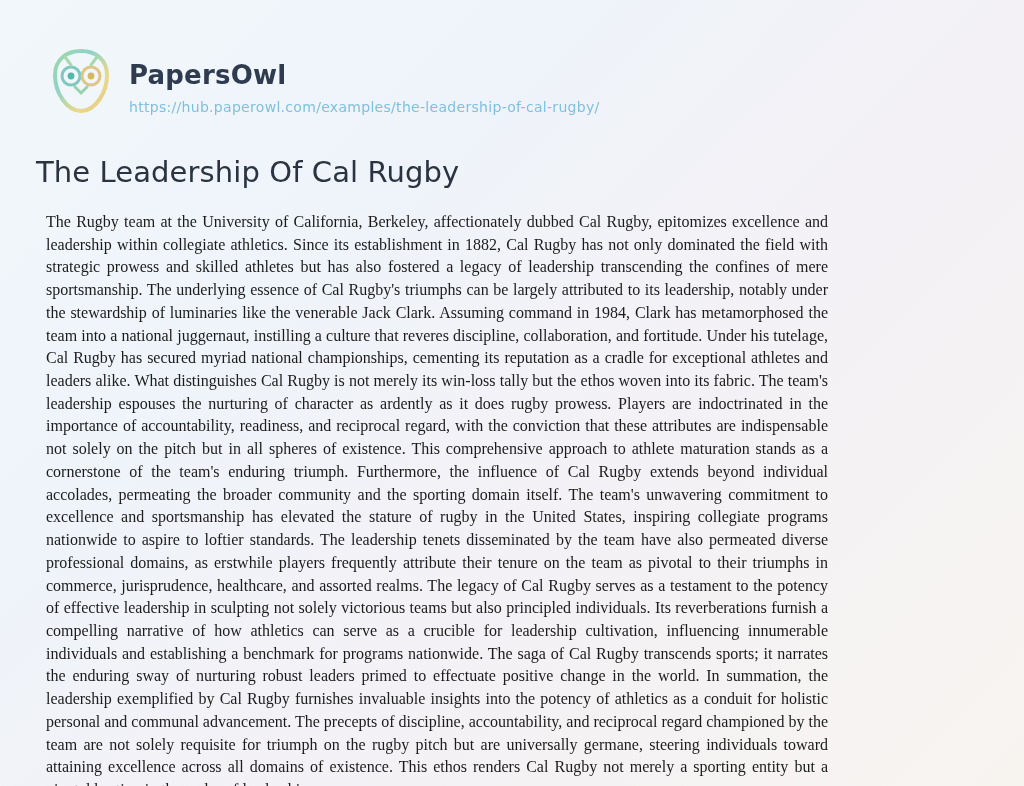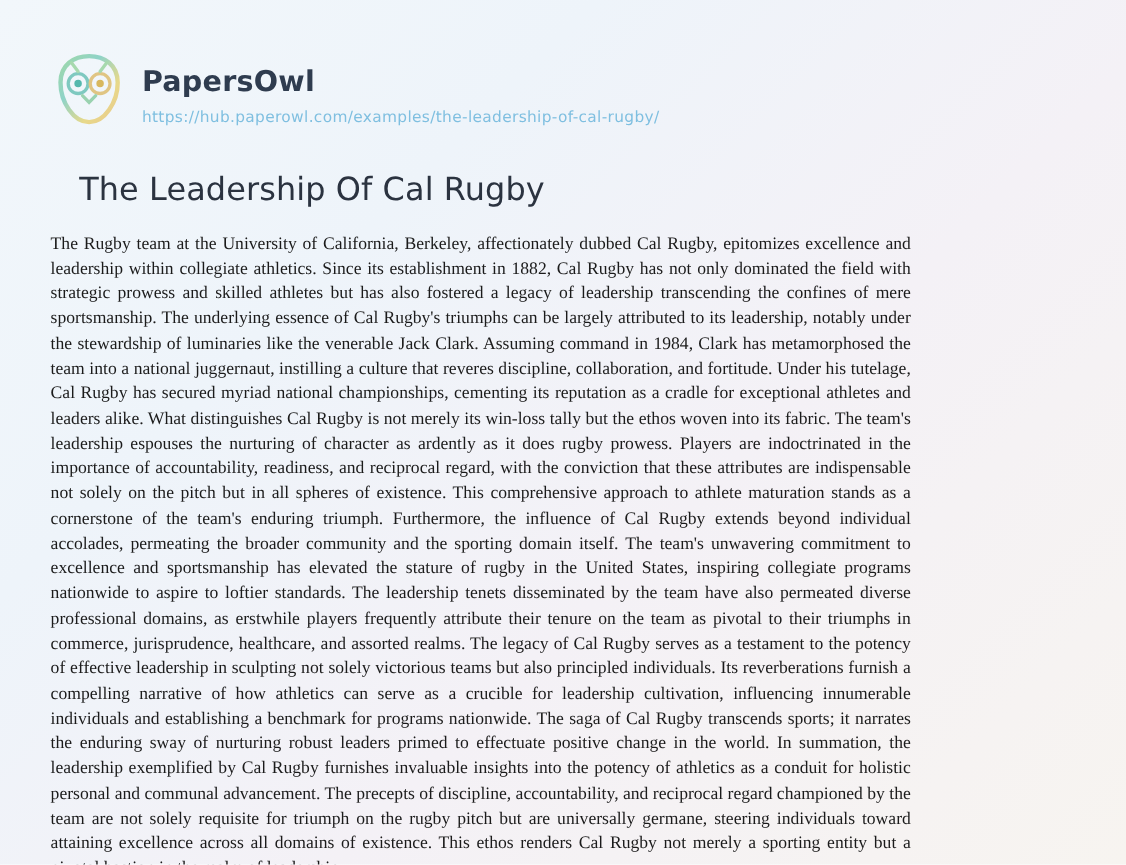--- a/index.html
+++ b/index.html
@@ -48,21 +48,21 @@
     font-size: 14px;
     color: #7fbfe0;
     margin-top: 9px;
     letter-spacing: 0.3px;
   }
   .doc-title {
     font-family: "DejaVu Sans", sans-serif;
     font-size: 29px;
     font-weight: normal;
     color: #2b3340;
-    margin: 38px 0 0 72px;
+    margin: 38px 0 0 36px;
     letter-spacing: 0.1px;
   }
   .doc-body {
     margin: 22px 46px 0 46px;
     font-family: "Liberation Serif", serif;
     font-size: 16px;
     line-height: 1.42;
     color: #1b1b1b;
     text-align: justify;
   }

